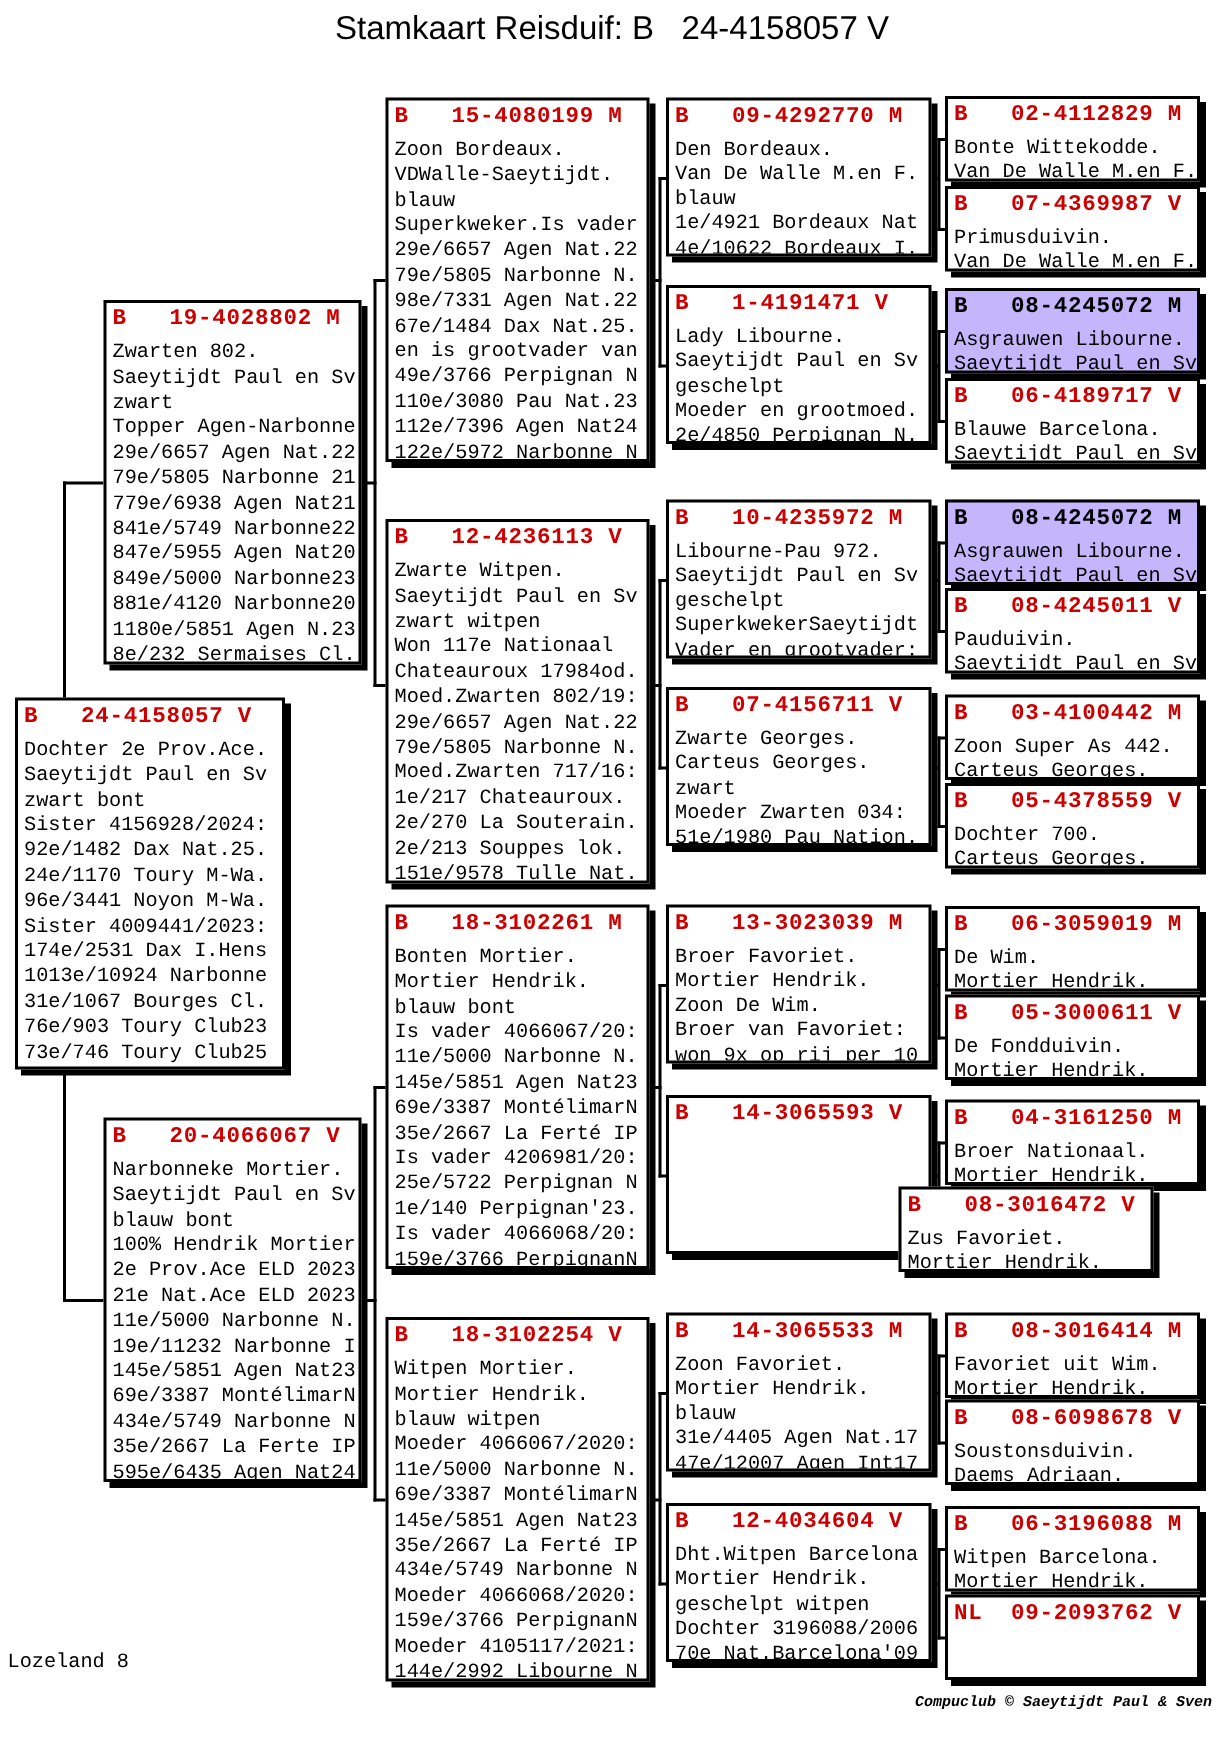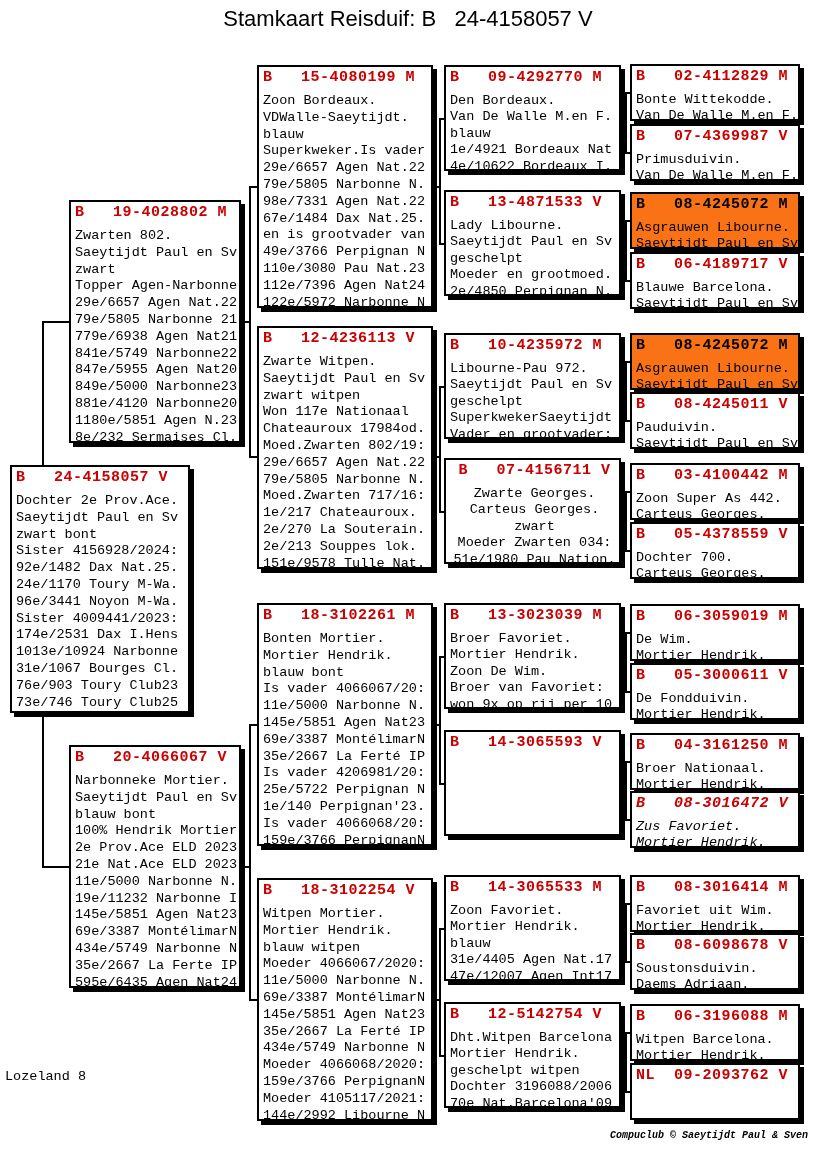--- a/index.html
+++ b/index.html
@@ -9,35 +9,35 @@
   }
   .title {
     position:absolute; top:6px; left:0; width:816px; text-align:center;
     font-family:"Liberation Sans", sans-serif; font-size:22px; color:#000;
     white-space:pre;
   }
   .pbox {
     position:absolute; background:#fff; border:2px solid #000;
     box-shadow:4px 4px 0 #000; box-sizing:border-box; z-index:2; overflow:hidden;
   }
-  .pbox.hl { background:#f97316; }
+  .pbox.hl { background:#c4b5fd; }
   .ring {
     font-weight:bold; color:#cc0000; font-size:15px; letter-spacing:0.5px;
     padding:2px 0 0 4px; white-space:pre; height:20px;
   }
   .pbox.hl .ring { color:#000; }
   .bd {
     font-size:13.5px; line-height:16.8px; color:#000;
     padding:4px 0 0 4px; white-space:pre;
   }
   .short .bd { line-height:16.4px; }
   .line { position:absolute; background:#000; z-index:1; }
   .footer { position:absolute; left:5px; top:1032px; white-space:pre; }
   .footer .name { font-weight:bold; font-size:17px; letter-spacing:1px; margin-bottom:7px; }
-  .footer .fline { font-size:13.5px; line-height:18.5px; }
+  .footer .fline { font-size:13.5px; line-height:18.5px;margin-top:32px; }
   .credit {
     position:absolute; right:8px; top:1130px; font-style:italic; font-weight:bold;
     font-size:10px; white-space:pre;
   }
 </style>
 </head>
 <body>
 
 <div class="title">Stamkaart Reisduif: B   24-4158057 V</div>
 
@@ -100,21 +100,21 @@
 29e/6657 Agen Nat.22
 79e/5805 Narbonne N.
 98e/7331 Agen Nat.22
 67e/1484 Dax Nat.25.
 en is grootvader van
 49e/3766 Perpignan N
 110e/3080 Pau Nat.23
 112e/7396 Agen Nat24
 122e/5972 Narbonne N</div>
 </div>
-<div class="pbox" style="left:257px;top:326px;width:176px;height:243px;font-family:Liberation Mono, monospace;">
+<div class="pbox" style="left:257px;top:346px;width:176px;height:243px;font-family:Liberation Mono, monospace;">
   <div class="ring">B   12-4236113 V</div>
   <div class="bd">Zwarte Witpen.
 Saeytijdt Paul en Sv
 zwart witpen
 Won 117e Nationaal
 Chateauroux 17984od.
 Moed.Zwarten 802/19:
 29e/6657 Agen Nat.22
 79e/5805 Narbonne N.
 Moed.Zwarten 717/16:
@@ -158,36 +158,36 @@
 
 <div class="pbox short" style="left:444px;top:65px;width:177px;height:106px;">
   <div class="ring">B   09-4292770 M</div>
   <div class="bd">Den Bordeaux.
 Van De Walle M.en F.
 blauw
 1e/4921 Bordeaux Nat
 4e/10622 Bordeaux I.</div>
 </div>
 <div class="pbox short" style="left:444px;top:190px;width:177px;height:106px;">
-  <div class="ring">B   13-4871533 V</div>
+  <div class="ring">B   1-4191471 V</div>
   <div class="bd">Lady Libourne.
 Saeytijdt Paul en Sv
 geschelpt
 Moeder en grootmoed.
 2e/4850 Perpignan N.</div>
 </div>
 <div class="pbox short" style="left:444px;top:333px;width:177px;height:106px;">
   <div class="ring">B   10-4235972 M</div>
   <div class="bd">Libourne-Pau 972.
 Saeytijdt Paul en Sv
 geschelpt
 SuperkwekerSaeytijdt
 Vader en grootvader:</div>
 </div>
-<div class="pbox short" style="left:444px;top:458px;width:177px;height:106px;text-align:center;">
+<div class="pbox short" style="left:444px;top:458px;width:177px;height:106px;">
   <div class="ring">B   07-4156711 V</div>
   <div class="bd">Zwarte Georges.
 Carteus Georges.
 zwart
 Moeder Zwarten 034:
 51e/1980 Pau Nation.</div>
 </div>
 <div class="pbox short" style="left:444px;top:603px;width:177px;height:106px;">
   <div class="ring">B   13-3023039 M</div>
   <div class="bd">Broer Favoriet.
@@ -201,21 +201,21 @@
 </div>
 <div class="pbox short" style="left:444px;top:875px;width:177px;height:106px;">
   <div class="ring">B   14-3065533 M</div>
   <div class="bd">Zoon Favoriet.
 Mortier Hendrik.
 blauw
 31e/4405 Agen Nat.17
 47e/12007 Agen Int17</div>
 </div>
 <div class="pbox short" style="left:444px;top:1002px;width:177px;height:106px;">
-  <div class="ring">B   12-5142754 V</div>
+  <div class="ring">B   12-4034604 V</div>
   <div class="bd">Dht.Witpen Barcelona
 Mortier Hendrik.
 geschelpt witpen
 Dochter 3196088/2006
 70e Nat.Barcelona'09</div>
 </div>
 
 <div class="pbox short" style="left:630px;top:64px;width:170px;height:57px;">
   <div class="ring">B   02-4112829 M</div>
   <div class="bd">Bonte Wittekodde.
@@ -264,21 +264,21 @@
 <div class="pbox short" style="left:630px;top:663px;width:170px;height:57px;">
   <div class="ring">B   05-3000611 V</div>
   <div class="bd">De Fondduivin.
 Mortier Hendrik.</div>
 </div>
 <div class="pbox short" style="left:630px;top:733px;width:170px;height:57px;">
   <div class="ring">B   04-3161250 M</div>
   <div class="bd">Broer Nationaal.
 Mortier Hendrik.</div>
 </div>
-<div class="pbox short" style="left:630px;top:791px;width:170px;height:57px;font-style:italic;">
+<div class="pbox short" style="left:599px;top:791px;width:170px;height:57px;">
   <div class="ring">B   08-3016472 V</div>
   <div class="bd">Zus Favoriet.
 Mortier Hendrik.</div>
 </div>
 <div class="pbox short" style="left:630px;top:875px;width:170px;height:57px;">
   <div class="ring">B   08-3016414 M</div>
   <div class="bd">Favoriet uit Wim.
 Mortier Hendrik.</div>
 </div>
 <div class="pbox short" style="left:630px;top:933px;width:170px;height:57px;">

